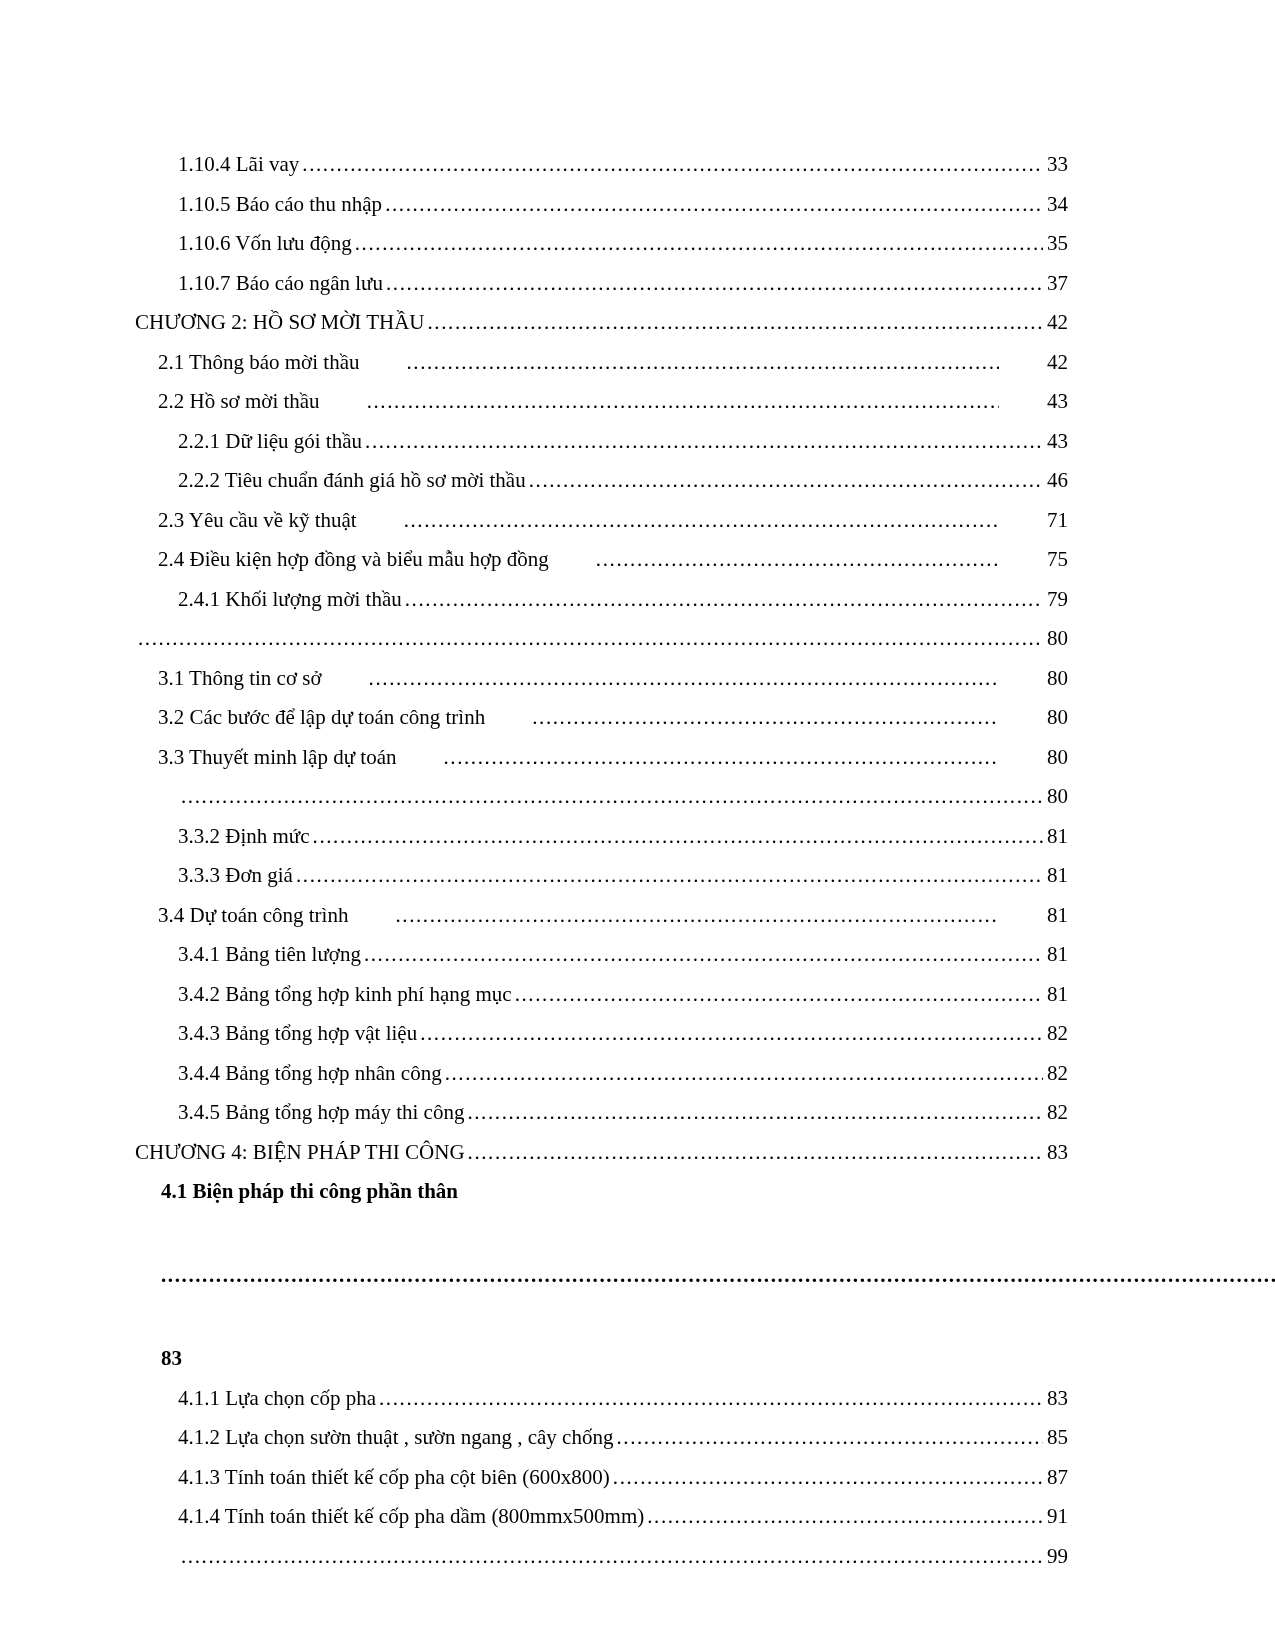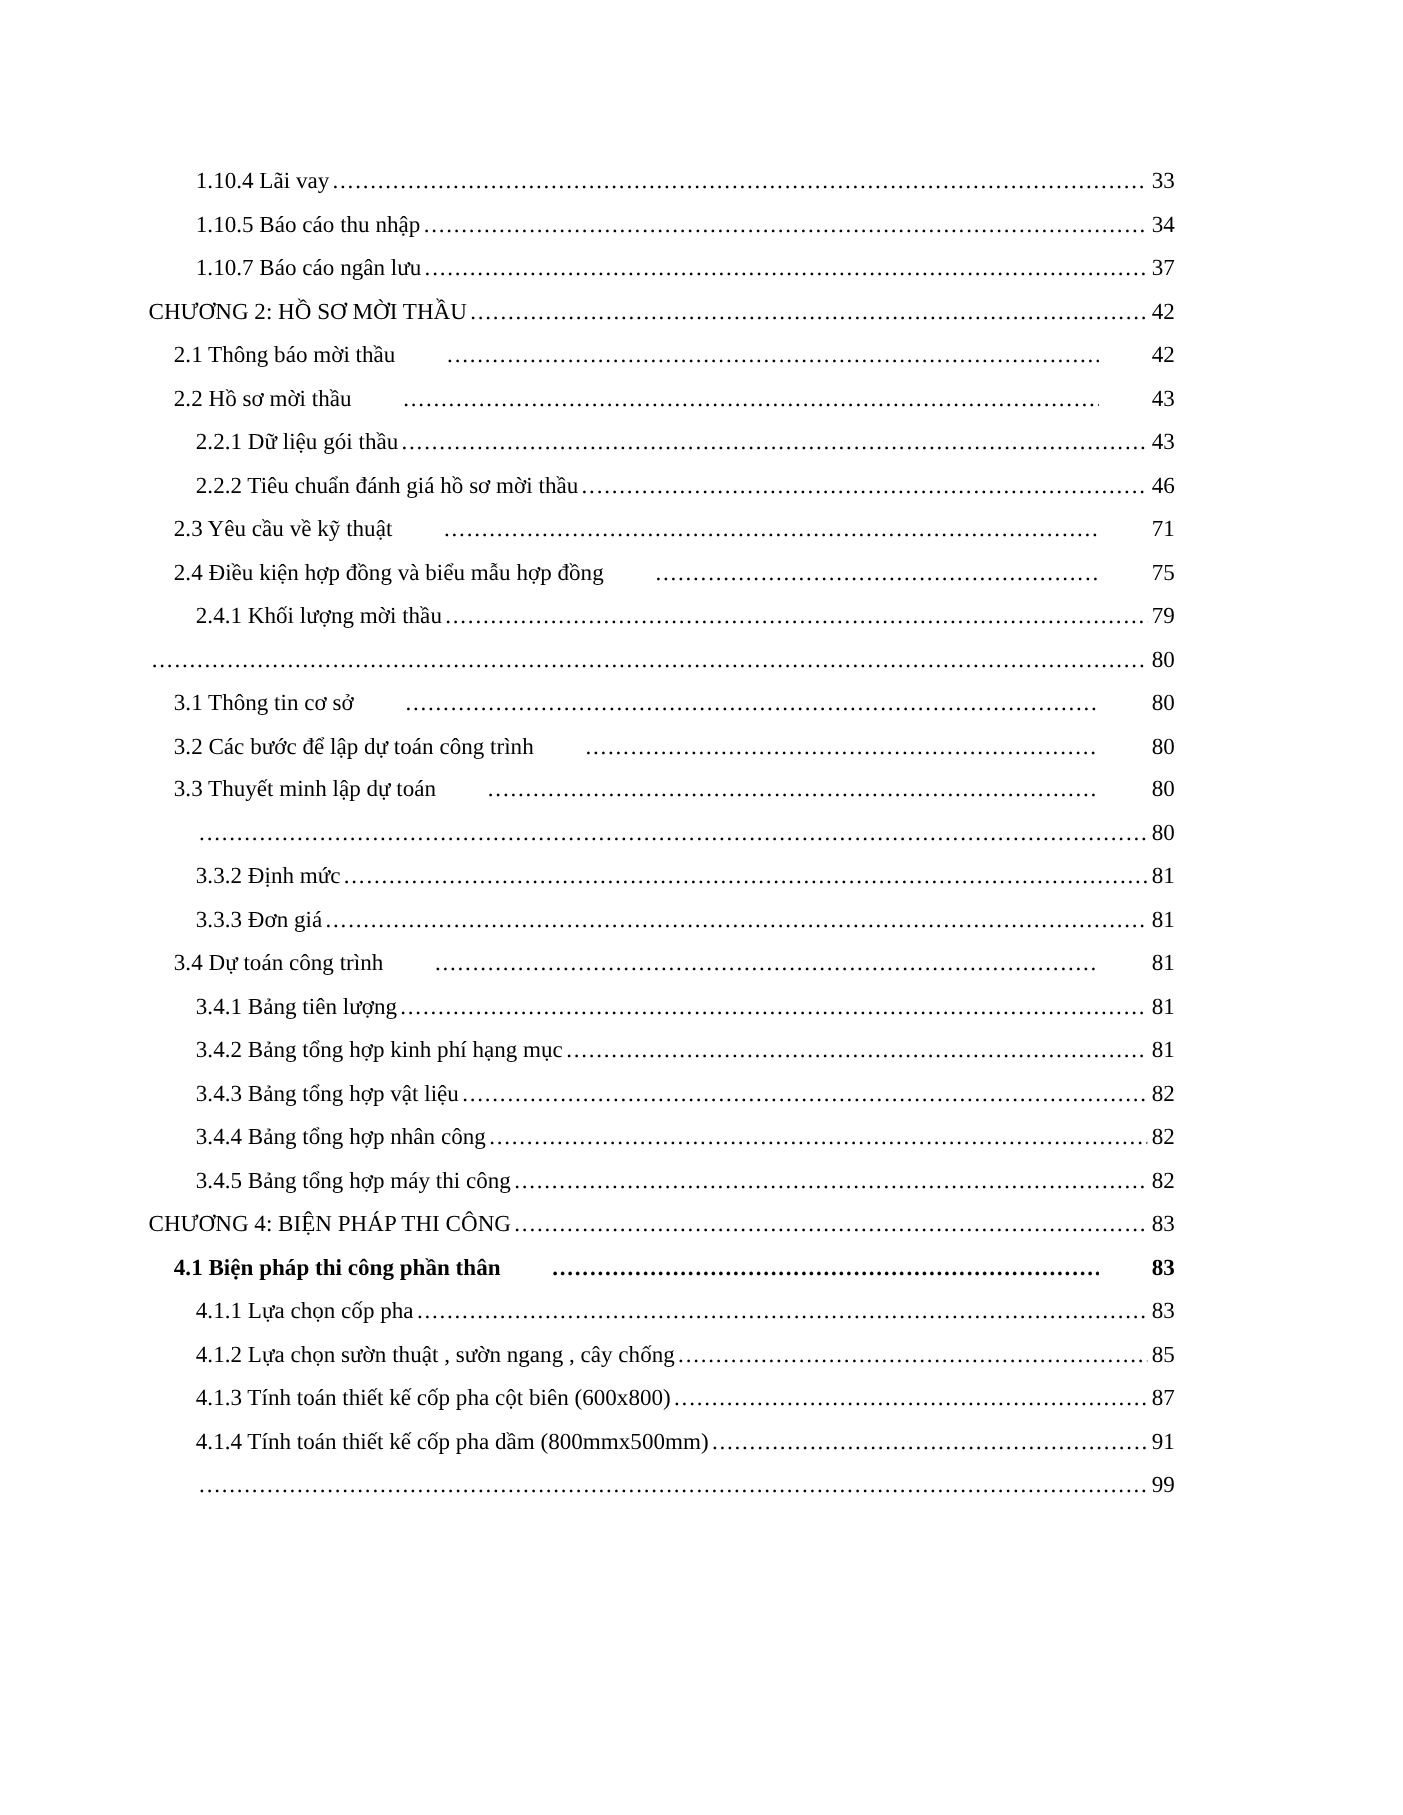--- a/index.html
+++ b/index.html
@@ -25,21 +25,21 @@
   }
   .toc-entry {
     display: flex;
     align-items: baseline;
     font-size: 21px;
     line-height: 39.5px;
     white-space: nowrap;
   }
   .toc-entry.level-1 { padding-left: 23px; gap: 44px; }
   .toc-entry.level-2 { padding-left: 43px; }
-  .toc-entry.bold { font-weight: bold; }
+  .toc-entry.bold { font-weight: bold; flex-direction: column; }
   .toc-title {
     white-space: nowrap;
     flex: 0 0 auto;
   }
   .dots {
     flex: 1 1 auto;
     overflow: hidden;
     white-space: nowrap;
     margin: 0 4px 0 3px;
     min-width: 12px;
@@ -63,20 +63,25 @@
         <span class="toc-title">1.10.4 Lãi vay</span>
         <span class="dots"></span>
         <span class="toc-page">33</span>
       </div>
       <div class="toc-entry level-2">
         <span class="toc-title">1.10.5 Báo cáo thu nhập</span>
         <span class="dots"></span>
         <span class="toc-page">34</span>
       </div>
       <div class="toc-entry level-2">
+        <span class="toc-title">1.10.6 Vốn lưu động</span>
+        <span class="dots"></span>
+        <span class="toc-page">35</span>
+      </div>
+      <div class="toc-entry level-2">
         <span class="toc-title">1.10.7 Báo cáo ngân lưu</span>
         <span class="dots"></span>
         <span class="toc-page">37</span>
       </div>
       <div class="toc-entry level-0">
         <span class="toc-title">CHƯƠNG 2: HỒ SƠ MỜI THẦU</span>
         <span class="dots"></span>
         <span class="toc-page">42</span>
       </div>
       <div class="toc-entry level-1">

